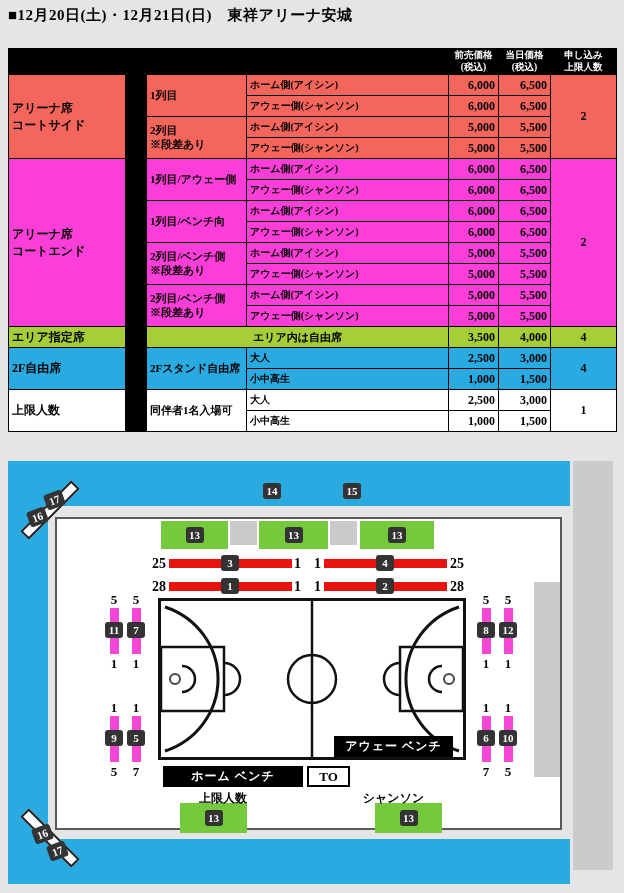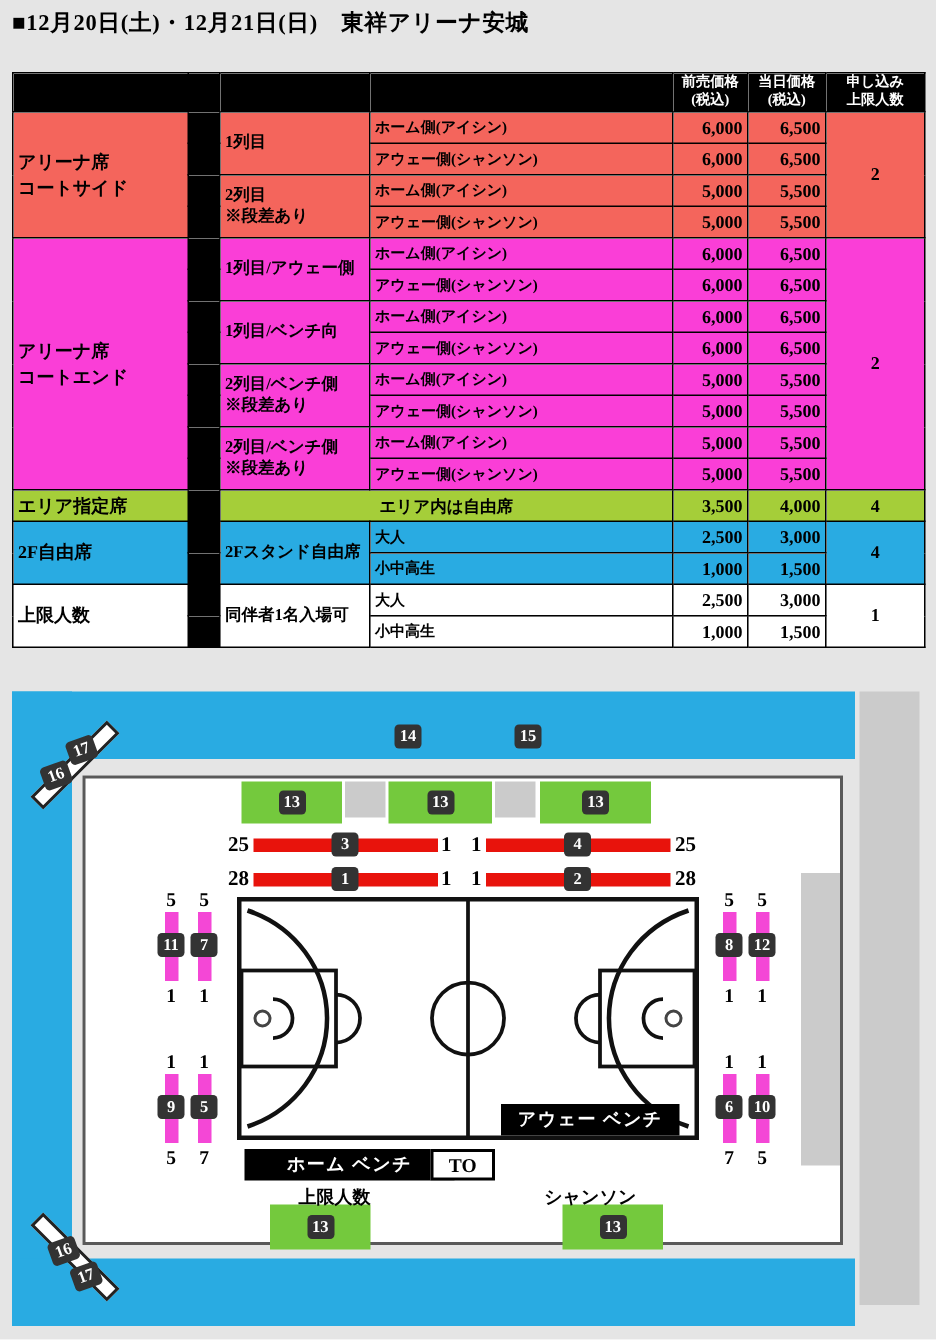--- a/index.html
+++ b/index.html
@@ -57,21 +57,21 @@
   .pinkcol { position:absolute; width:22px; height:80px; }
   .pinkcol .pn { position:absolute; left:0; width:22px; text-align:center;
                  font-size:13px; font-weight:bold; color:#000; }
   .pinkcol .strip { position:absolute; left:6.5px; top:16px; width:9px; height:46px; background:#F447D6; }
   .pinkcol .badge { left:2px; top:30px; }
   .bench { position:absolute; height:21px; background:#000; color:#fff;
            font-size:12px; font-weight:bold; display:flex; align-items:center;
            justify-content:center; letter-spacing:1px; z-index:4; }
   .tobox { position:absolute; height:21px; background:#fff; border:2px solid #000;
            color:#000; font-size:13px; font-weight:bold; display:flex;
-           align-items:center; justify-content:center; z-index:4; }
+           align-items:center; justify-content:center; z-index:4;margin-left:20px; }
   .teamlbl { position:absolute; font-size:12px; font-weight:bold; color:#000;
              text-align:center; z-index:4; }
   .ribbon { position:absolute; width:72px; height:12px; background:#fff;
             border:2px solid #222; z-index:5; }
   .cbadge { z-index:7; }
   svg.court { position:absolute; z-index:3; }
 </style>
 </head>
 <body>
 

